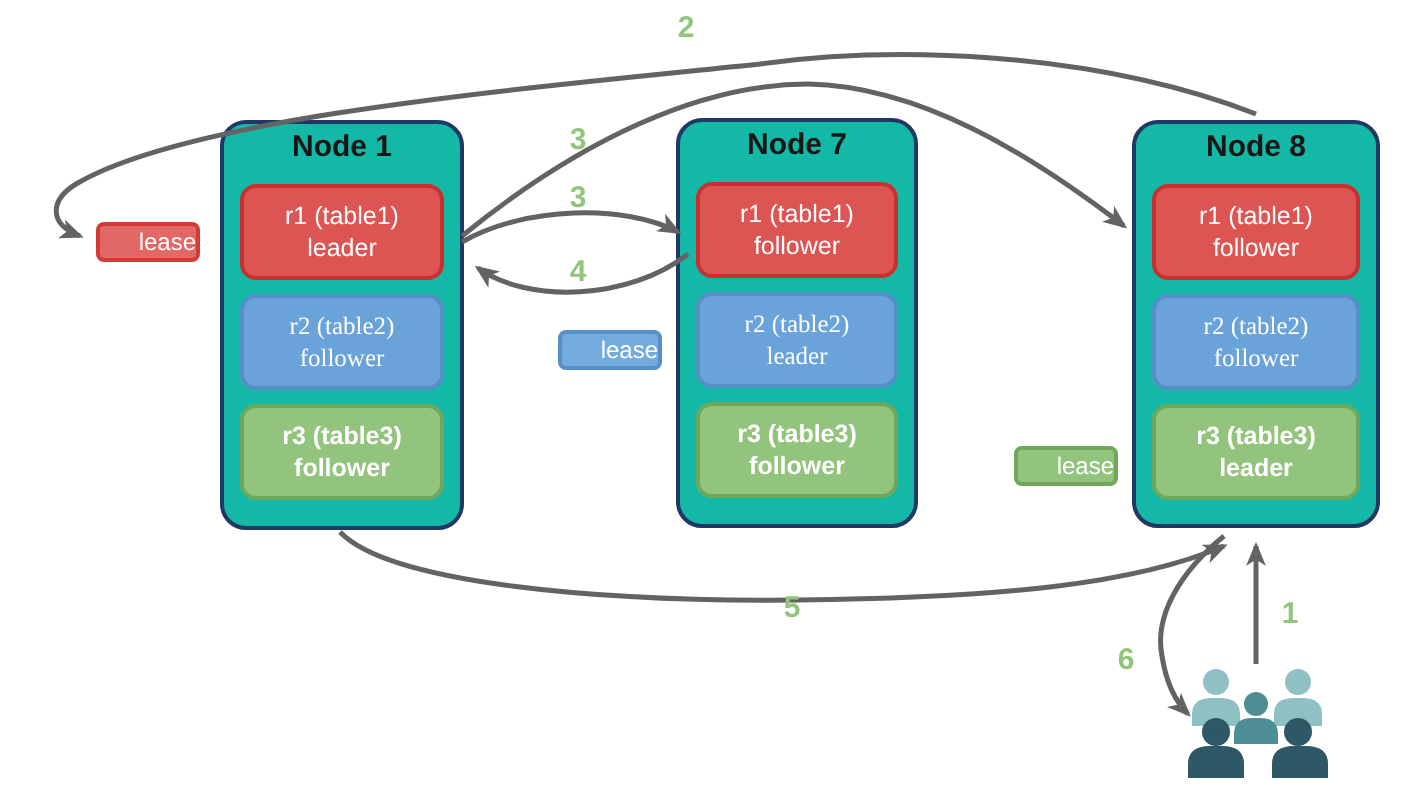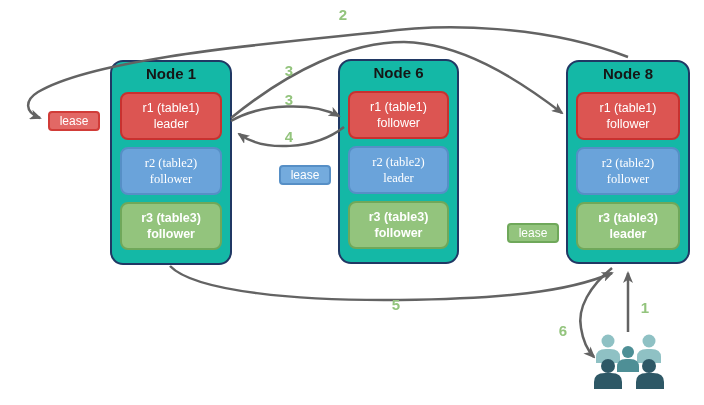--- a/index.html
+++ b/index.html
@@ -21,21 +21,21 @@
     box-sizing:border-box;display:flex;flex-direction:column;
     align-items:center;justify-content:center;color:#ffffff;
     font-size:12.5px;line-height:1.3;text-align:right;
   }
   .replica.red{background:#dc5552;border-color:#c8312f;}
   .replica.blue{background:#6aa3da;border-color:#568fc6;font-family:Liberation Serif, serif;}
   .replica.green{background:#93c47d;border-color:#6fa85a;font-weight:bold;}
   .lease{
     position:absolute;width:52px;height:20px;border-radius:4px;border:2px solid;
     box-sizing:border-box;color:#ffffff;font-size:12px;line-height:16px;
-    text-align:center;z-index:6;
+    text-align:right;z-index:6;
   }
   .lease.red{background:#e26865;border-color:#d13c38;left:48px;top:111px;}
   .lease.blue{background:#74abdd;border-color:#568fc6;left:279px;top:165px;}
   .lease.green{background:#93c47d;border-color:#6fa85a;left:507px;top:223px;}
   .step{
     position:absolute;transform:translate(-50%,-50%);
     font-size:15px;font-weight:bold;color:#93c47d;z-index:6;
   }
   svg.overlay{position:absolute;left:0;top:0;z-index:4;pointer-events:none;}
   .arrow{fill:none;stroke:#636363;stroke-width:2.5;}
@@ -55,21 +55,21 @@
       <span>r2 (table2)</span>
       <span>follower</span>
     </div>
     <div class="replica green">
       <span>r3 (table3)</span>
       <span>follower</span>
     </div>
   </div>
 
   <div class="node" style="left:338px;top:59px;width:121px;height:205px">
-    <div class="node-title">Node 6</div>
+    <div class="node-title">Node 7</div>
     <div class="replica red">
       <span>r1 (table1)</span>
       <span>follower</span>
     </div>
     <div class="replica blue">
       <span>r2 (table2)</span>
       <span>leader</span>
     </div>
     <div class="replica green">
       <span>r3 (table3)</span>

